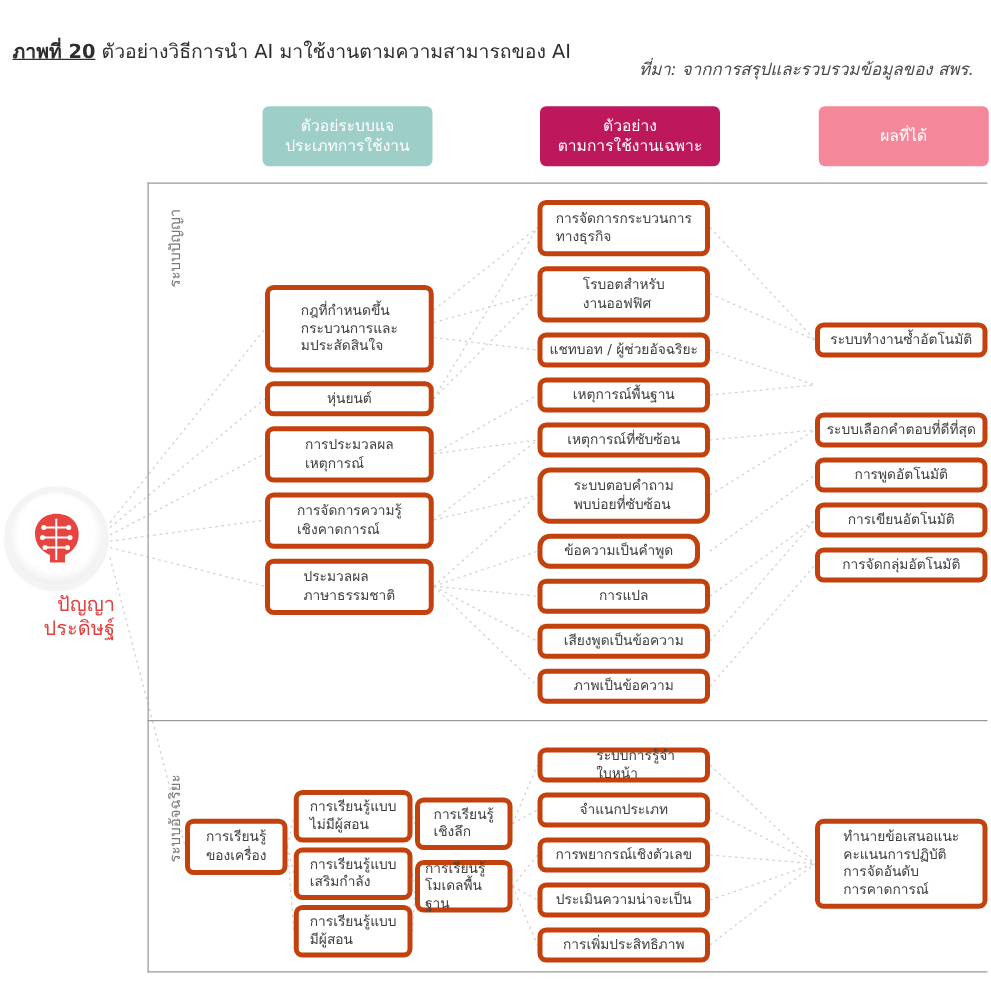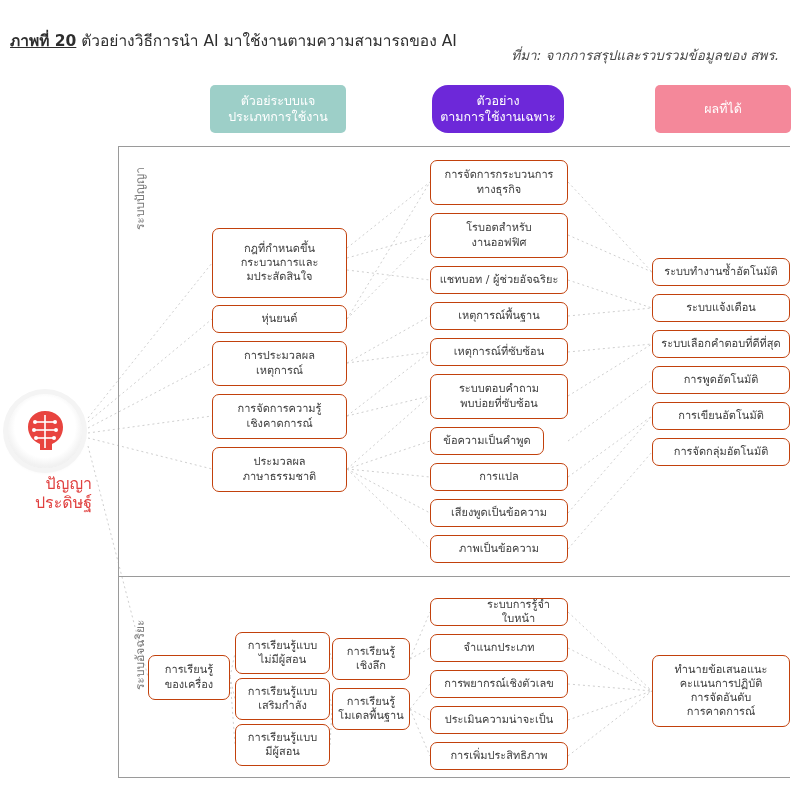--- a/index.html
+++ b/index.html
@@ -73,30 +73,29 @@
     font-size: 12px;
     color: #7a7a7a;
     white-space: nowrap;
     transform-origin: left top;
   }
 
   
   .node {
     position: absolute;
     box-sizing: border-box;
-    border: 1px solid #c2410c;
+    border: 4px solid #c2410c;
     border-radius: 7px;
     background: #ffffff;
     color: #404040;
     font-size: 11px;
     line-height: 1.28;
     display: flex;
     align-items: center;
     justify-content: center;
-    text-align: center;
     padding: 2px 4px;
     white-space: pre-line;
   }
 
   
   .ai-icon {
     position: absolute;
     left: 8px;
     top: 394px;
     width: 74px;
@@ -202,21 +201,21 @@
   <div class="frame-line" style="left:118px; top:576px; width:672px; height:1px;"></div>
   <div class="frame-line" style="left:118px; top:777px; width:672px; height:1px;"></div>
 
   <div class="row-label" style="left:130px; top:230px; transform: rotate(-90deg);">ระบบปัญญา</div>
   <div class="row-label" style="left:130px; top:690px; transform: rotate(-90deg);">ระบบอัจฉริยะ</div>
 
   <div class="col-head" style="left:210px; top:85px; width:136px; background:#9dcfc8;">
     <span>ตัวอย่ระบบแจ
 ประเภทการใช้งาน</span>
   </div>
-  <div class="col-head" style="left:432px; top:85px; width:132px; background:#6d28d9;border-radius:16px;">
+  <div class="col-head" style="left:432px; top:85px; width:144px; background:#be185d;">
     <span>ตัวอย่าง
 ตามการใช้งานเฉพาะ</span>
   </div>
   <div class="col-head" style="left:655px; top:85px; width:136px; background:#f4889a;">
     <span>ผลที่ได้</span>
   </div>
 
   <div class="ai-icon">
     <svg width="50" height="46" viewBox="0 0 50 46" xmlns="http://www.w3.org/2000/svg">
       <path d="M25 3 C15 3 8 10 8 19 C8 27 13 33 20 36 L20 42 L32 42 L32 36 C39 33 43 27 43 19 C43 10 36 3 25 3 Z" fill="#e8443f"></path>
@@ -253,29 +252,28 @@
   <div class="node" style="left:212px; top:447px; width:135px; height:45px;">ประมวลผล
 ภาษาธรรมชาติ</div>
 
   <div class="node" style="left:430px; top:160px; width:138px; height:45px;">การจัดการกระบวนการ
 ทางธุรกิจ</div>
   <div class="node" style="left:430px; top:213px; width:138px; height:45px;">โรบอตสำหรับ
 งานออฟฟิศ</div>
   <div class="node" style="left:430px; top:266px; width:138px; height:28px;">แชทบอท / ผู้ช่วยอัจฉริยะ</div>
   <div class="node" style="left:430px; top:338px; width:138px; height:28px;">เหตุการณ์ที่ซับซ้อน</div>
   <div class="node" style="left:430px; top:302px; width:138px; height:28px;">เหตุการณ์พื้นฐาน</div>
-  <div class="node" style="left:430px; top:374px; width:138px; height:45px;">ระบบตอบคำถาม
+  <div class="node" style="left:430px; top:374px; width:138px; height:45px;border-radius:10px;">ระบบตอบคำถาม
 พบบ่อยที่ซับซ้อน</div>
-  <div class="node" style="left:430px; top:427px; width:114px; height:28px;">ข้อความเป็นคำพูด</div>
+  <div class="node" style="left:430px; top:427px; width:130px; height:28px;border-radius:10px;">ข้อความเป็นคำพูด</div>
   <div class="node" style="left:430px; top:463px; width:138px; height:28px;">การแปล</div>
   <div class="node" style="left:430px; top:499px; width:138px; height:28px;">เสียงพูดเป็นข้อความ</div>
   <div class="node" style="left:430px; top:535px; width:138px; height:28px;">ภาพเป็นข้อความ</div>
 
   <div class="node" style="left:652px; top:258px; width:138px; height:28px;">ระบบทำงานซ้ำอัตโนมัติ</div>
-  <div class="node" style="left:652px; top:294px; width:138px; height:28px;">ระบบแจ้งเตือน</div>
   <div class="node" style="left:652px; top:330px; width:138px; height:28px;">ระบบเลือกคำตอบที่ดีที่สุด</div>
   <div class="node" style="left:652px; top:366px; width:138px; height:28px;">การพูดอัตโนมัติ</div>
   <div class="node" style="left:652px; top:402px; width:138px; height:28px;">การเขียนอัตโนมัติ</div>
   <div class="node" style="left:652px; top:438px; width:138px; height:28px;">การจัดกลุ่มอัตโนมัติ</div>
 
   <div class="node" style="left:148px; top:655px; width:82px; height:45px;">การเรียนรู้
 ของเครื่อง</div>
 
   <div class="node" style="left:235px; top:632px; width:95px; height:42px;">การเรียนรู้แบบ
 ไม่มีผู้สอน</div>

